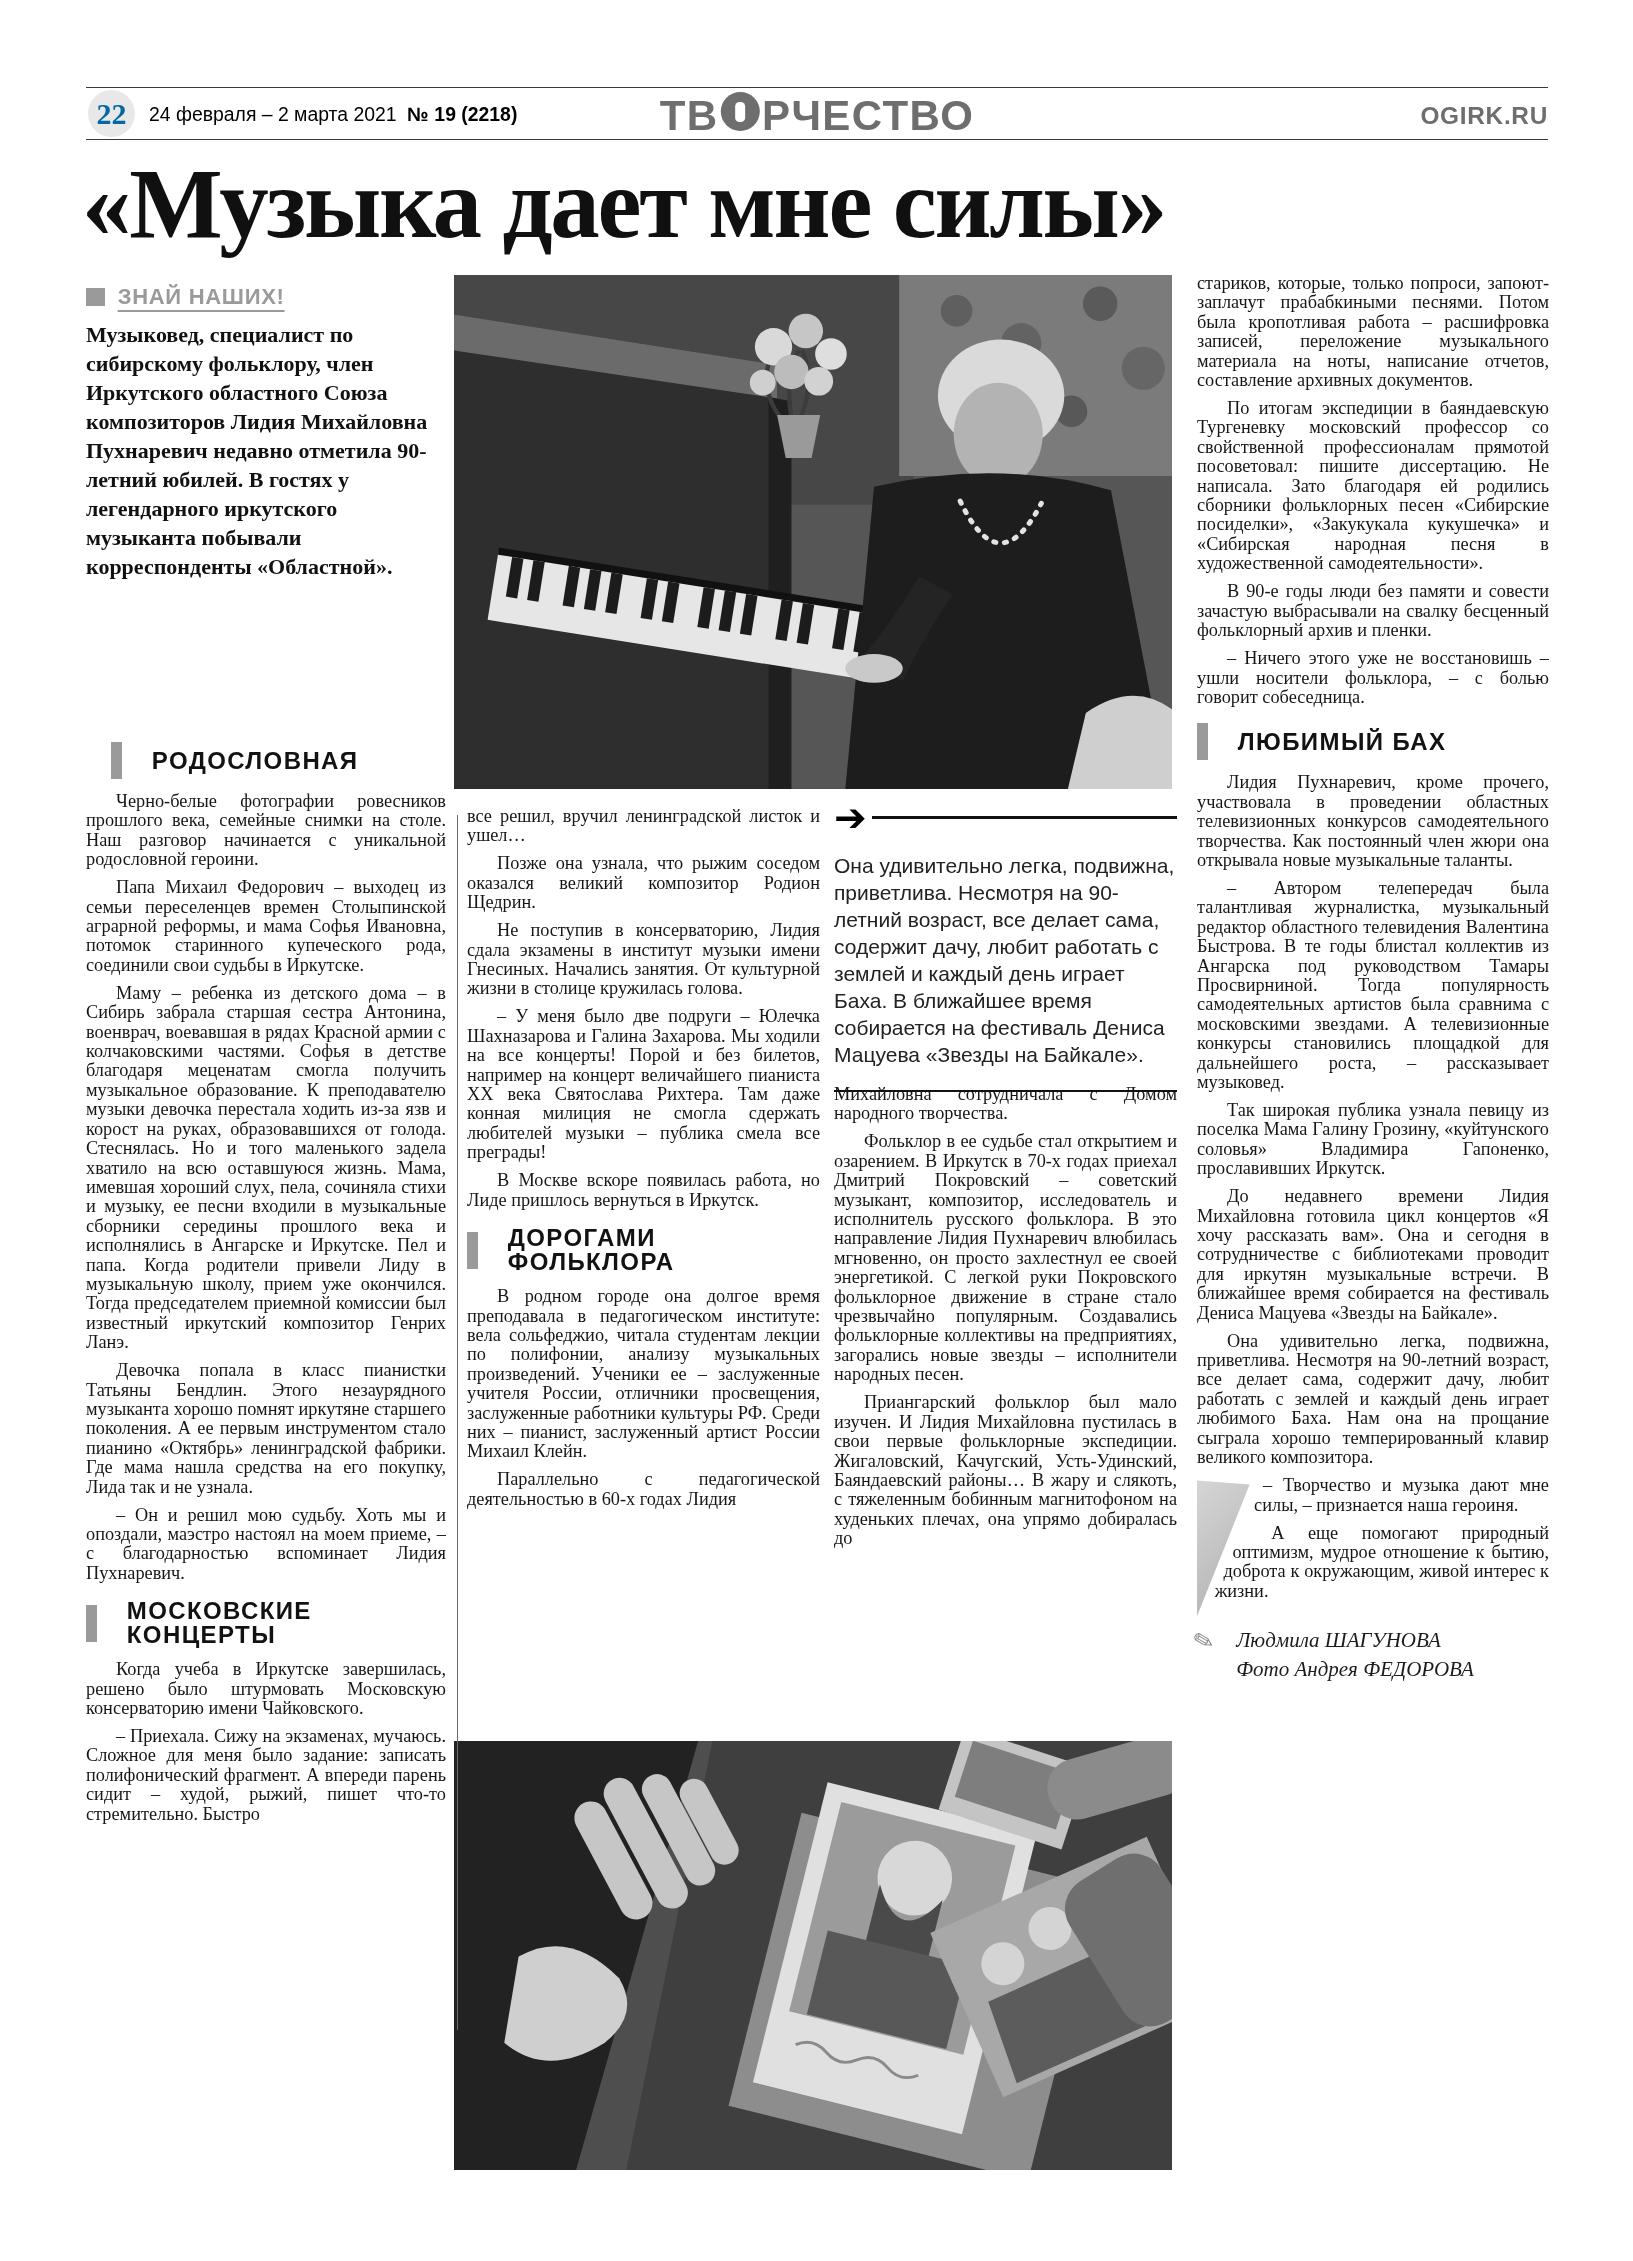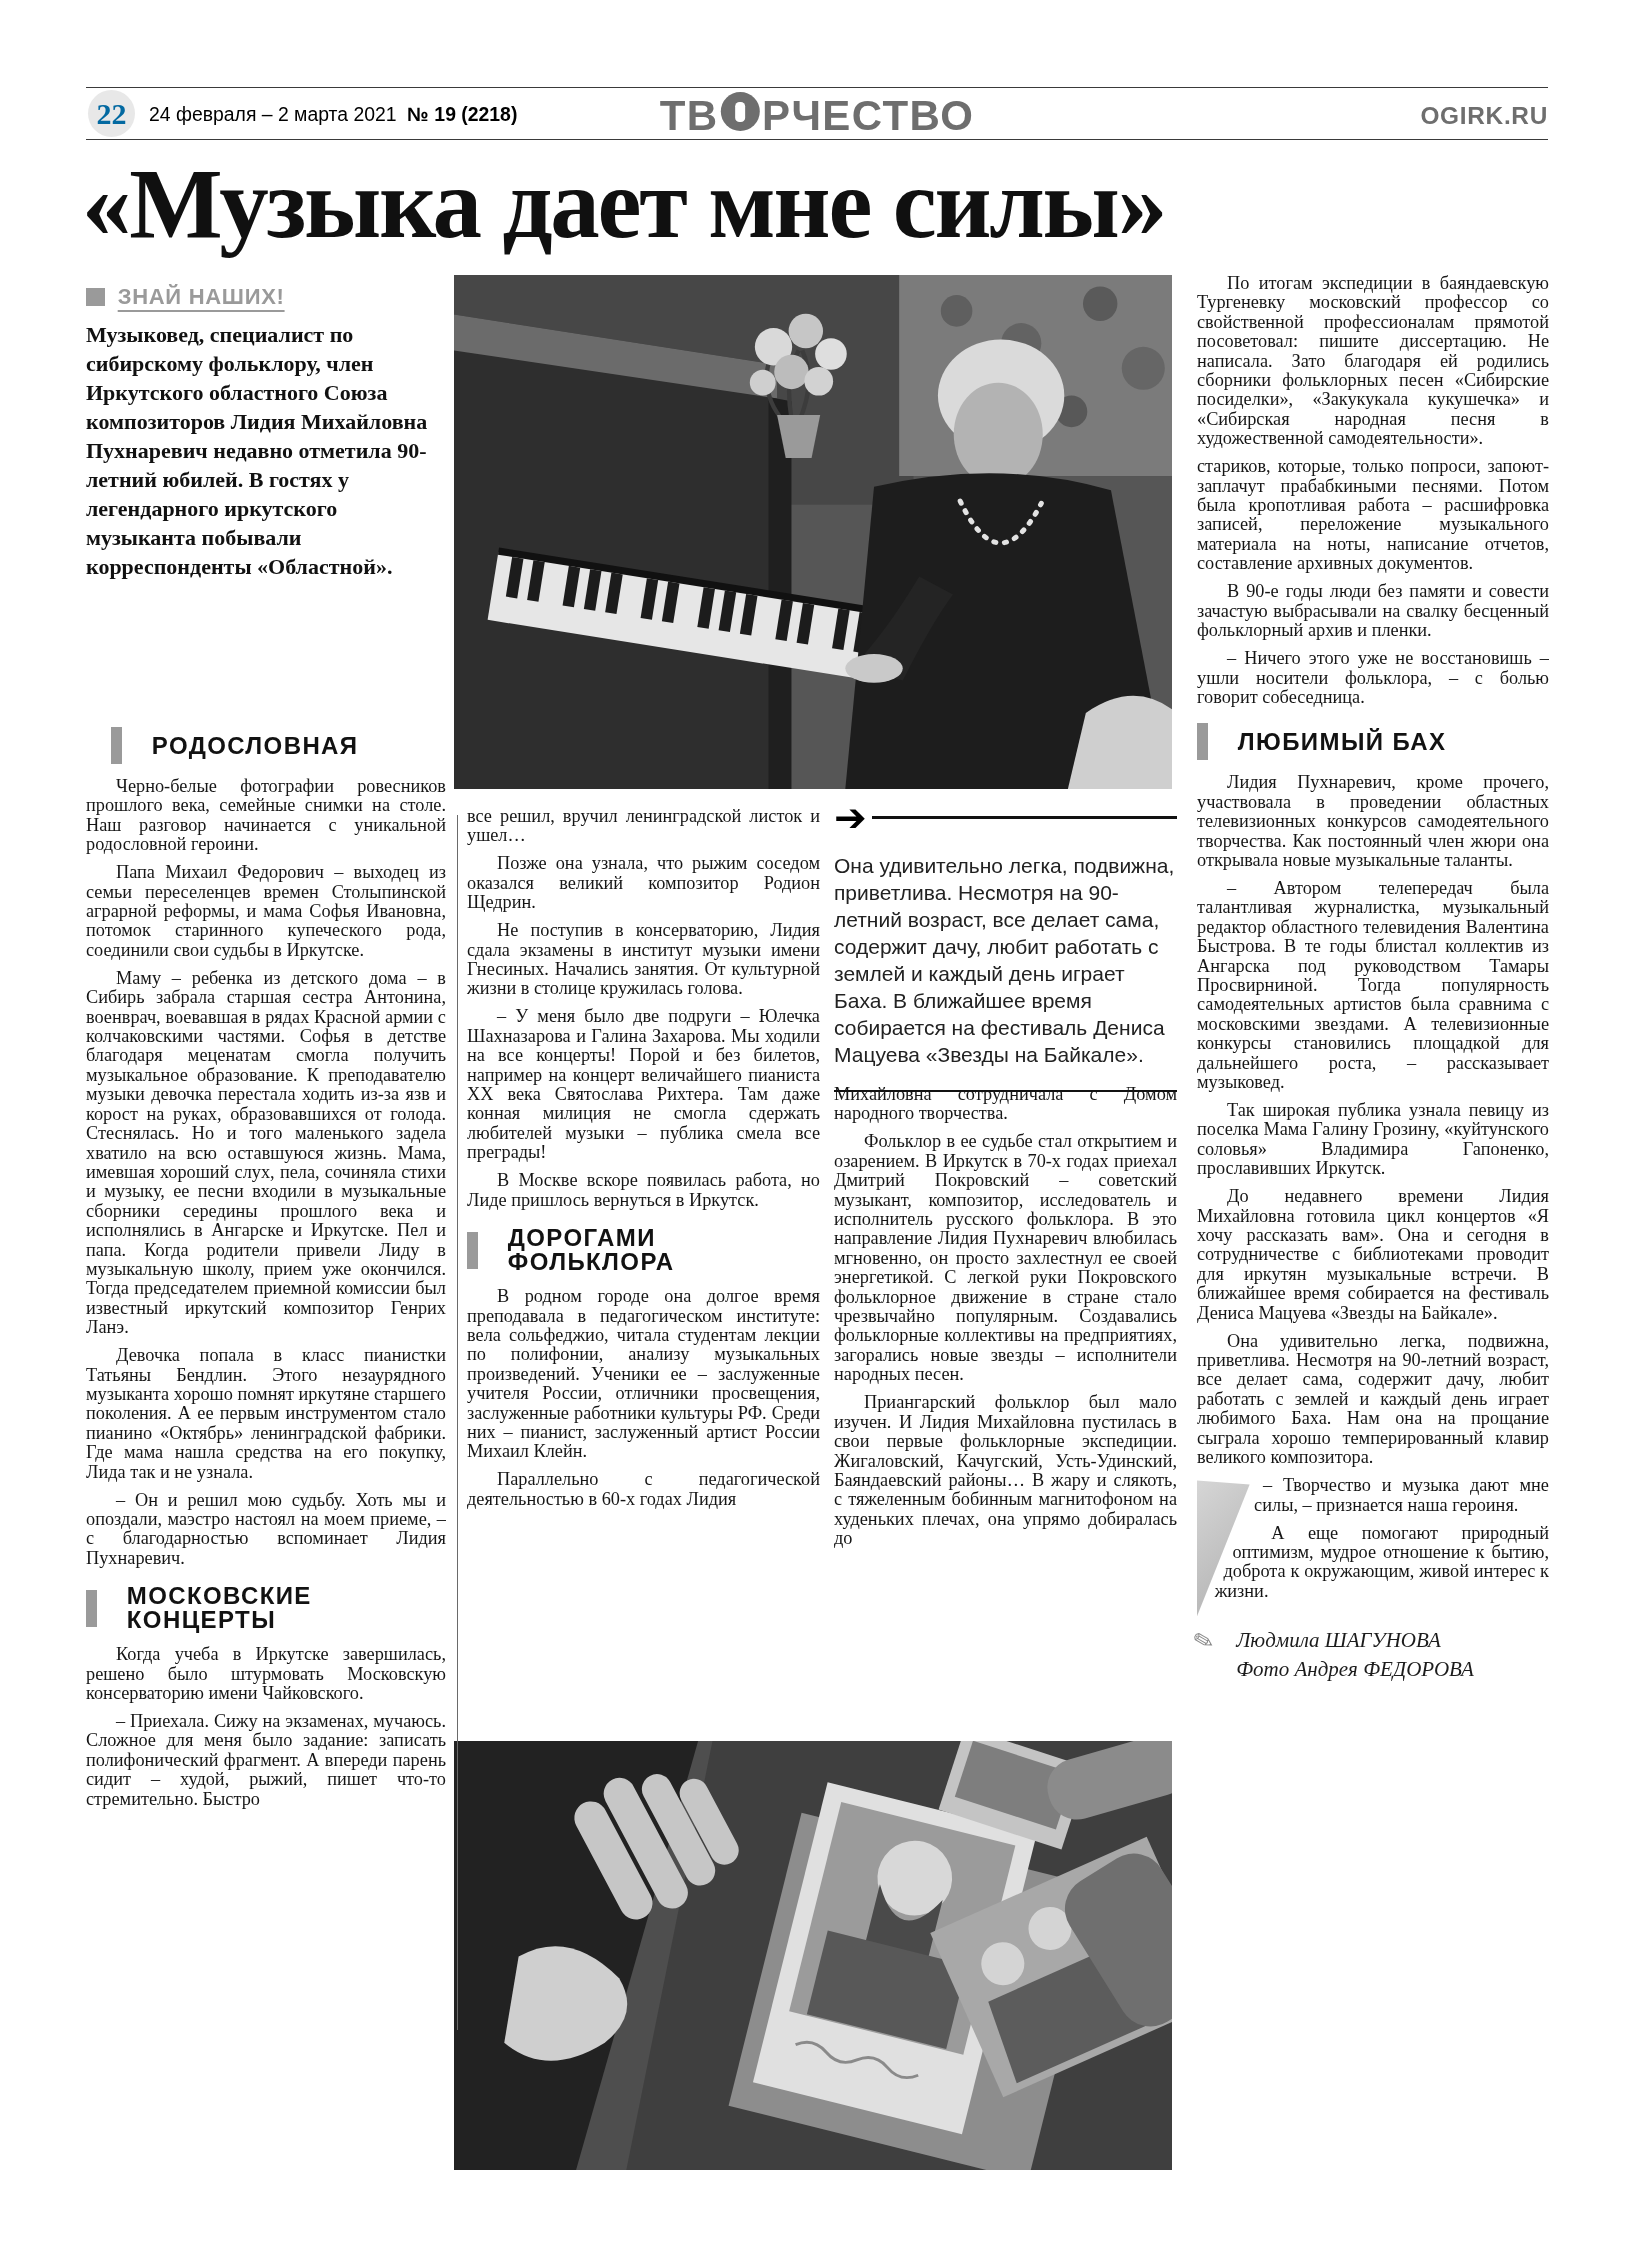--- a/index.html
+++ b/index.html
@@ -66,21 +66,21 @@
   #col2-blocks { left:467px;  top:807px; width:353px; }
   #col3-blocks { left:834px; top:1085px; width:343px; }
   #col4-blocks { left:1197px; top:274px;  width:352px; }
   .body-p { margin:0 0 8.6px 0; text-indent:30px; }
   .body-p.cont { text-indent:0; }
   .section-head {
     display:flex; align-items:center; margin:16px 0 13px 0;
     font:700 24px/1 "Liberation Sans", sans-serif; color:#121212; letter-spacing:1.4px;
     text-align:left;
   }
-  .section-head:first-child { margin-top:1px;padding-left:25px; }
+  .section-head:first-child { margin-top:16px;padding-left:25px; }
   .section-head .bar { width:10.8px; height:37px; background:#9a9a9a; margin-right:30px; flex:none; }
 
   
   #pullquote { position:absolute; left:834px; top:803px; width:343px; }
   .pq-top { display:flex; align-items:center; height:29px; }
   .pq-arrow { font:700 39px/29px "DejaVu Sans", sans-serif; color:#000; }
   .pq-line { flex:1; height:2.2px; background:#111; margin-left:5.7px; }
   .pq-text {
     margin:20px 0 21.5px 0; font:400 21px/27px "Liberation Sans", sans-serif; color:#222;
     text-align:left;
@@ -276,22 +276,22 @@
       </div>
       <p class="body-p">В родном городе она долгое время преподавала в педагогическом институте: вела сольфеджио, читала студентам лекции по полифонии, анализу музыкальных произведений. Ученики ее – заслуженные учителя России, отличники просвещения, заслуженные работники культуры РФ. Среди них – пианист, заслуженный артист России Михаил Клейн.</p>
       <p class="body-p">Параллельно с педагогической деятельностью в 60-х годах Лидия</p>
     </div>
   <div id="col3-blocks" class="col">
       <p class="body-p cont">Михайловна сотрудничала с Домом народного творчества.</p>
       <p class="body-p">Фольклор в ее судьбе стал открытием и озарением. В Иркутск в 70-х годах приехал Дмитрий Покровский – советский музыкант, композитор, исследователь и исполнитель русского фольклора. В это направление Лидия Пухнаревич влюбилась мгновенно, он просто захлестнул ее своей энергетикой. С легкой руки Покровского фольклорное движение в стране стало чрезвычайно популярным. Создавались фольклорные коллективы на предприятиях, загорались новые звезды – исполнители народных песен.</p>
       <p class="body-p">Приангарский фольклор был мало изучен. И Лидия Михайловна пустилась в свои первые фольклорные экспедиции. Жигаловский, Качугский, Усть-Удинский, Баяндаевский районы… В жару и слякоть, с тяжеленным бобинным магнитофоном на худеньких плечах, она упрямо добиралась до</p>
     </div>
   <div id="col4-blocks" class="col">
+      <p class="body-p cont">стариков, которые, только попроси, запоют-заплачут прабабкиными песнями. Потом была кропотливая работа – расшифровка записей, переложение музыкального материала на ноты, написание отчетов, составление архивных документов.</p>
       <p class="body-p">По итогам экспедиции в баяндаевскую Тургеневку московский профессор со свойственной профессионалам прямотой посоветовал: пишите диссертацию. Не написала. Зато благодаря ей родились сборники фольклорных песен «Сибирские посиделки», «Закукукала кукушечка» и «Сибирская народная песня в художественной самодеятельности».</p>
-      <p class="body-p cont">стариков, которые, только попроси, запоют-заплачут прабабкиными песнями. Потом была кропотливая работа – расшифровка записей, переложение музыкального материала на ноты, написание отчетов, составление архивных документов.</p>
       <p class="body-p">В 90-е годы люди без памяти и совести зачастую выбрасывали на свалку бесценный фольклорный архив и пленки.</p>
       <p class="body-p">– Ничего этого уже не восстановишь – ушли носители фольклора, – с болью говорит собеседница.</p>
       <div class="section-head">
         <span class="bar"></span>
         <span>ЛЮБИМЫЙ БАХ</span>
       </div>
       <p class="body-p">Лидия Пухнаревич, кроме прочего, участвовала в проведении областных телевизионных конкурсов самодеятельного творчества. Как постоянный член жюри она открывала новые музыкальные таланты.</p>
       <p class="body-p">– Автором телепередач была талантливая журналистка, музыкальный редактор областного телевидения Валентина Быстрова. В те годы блистал коллектив из Ангарска под руководством Тамары Просвирниной. Тогда популярность самодеятельных артистов была сравнима с московскими звездами. А телевизионные конкурсы становились площадкой для дальнейшего роста, – рассказывает музыковед.</p>
       <p class="body-p">Так широкая публика узнала певицу из поселка Мама Галину Грозину, «куйтунского соловья» Владимира Гапоненко, прославивших Иркутск.</p>
       <p class="body-p">До недавнего времени Лидия Михайловна готовила цикл концертов «Я хочу рассказать вам». Она и сегодня в сотрудничестве с библиотеками проводит для иркутян музыкальные встречи. В ближайшее время собирается на фестиваль Дениса Мацуева «Звезды на Байкале».</p>

